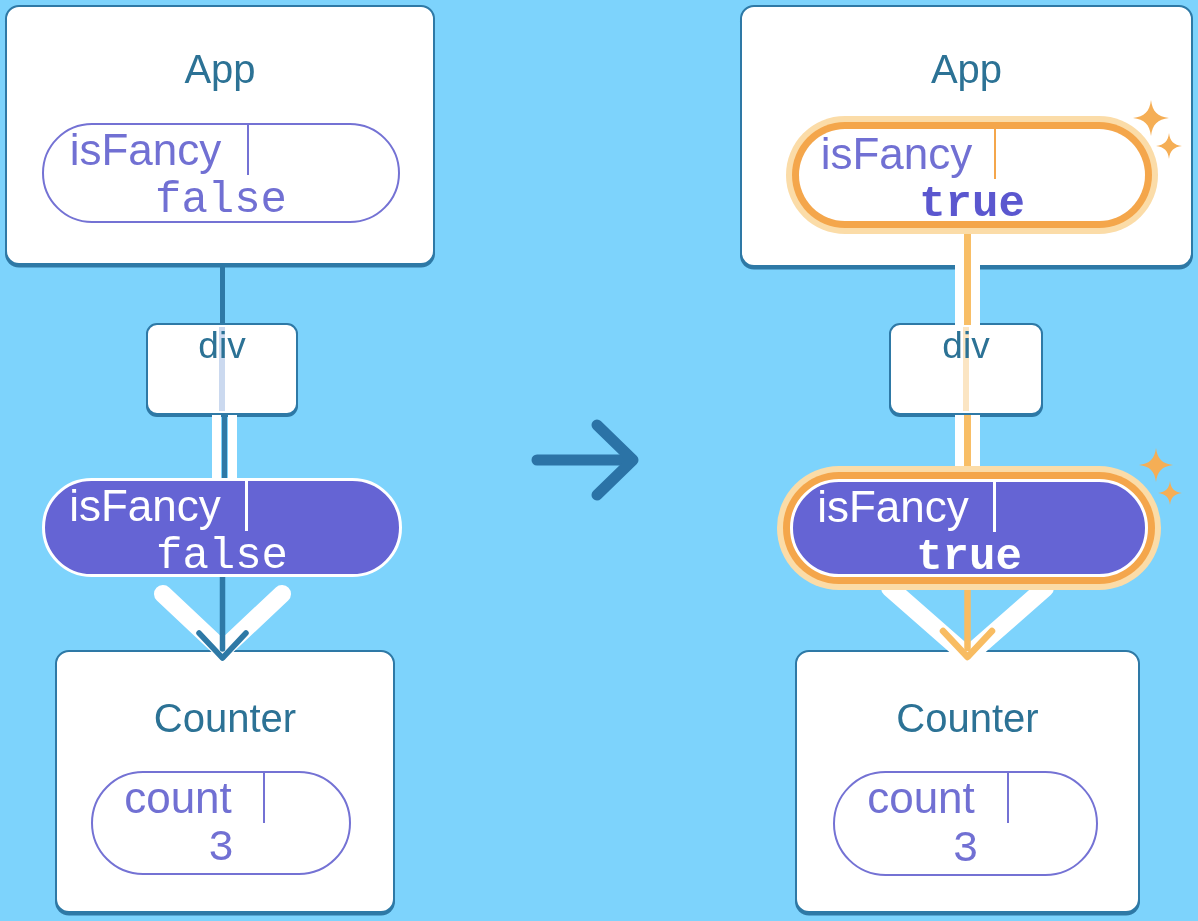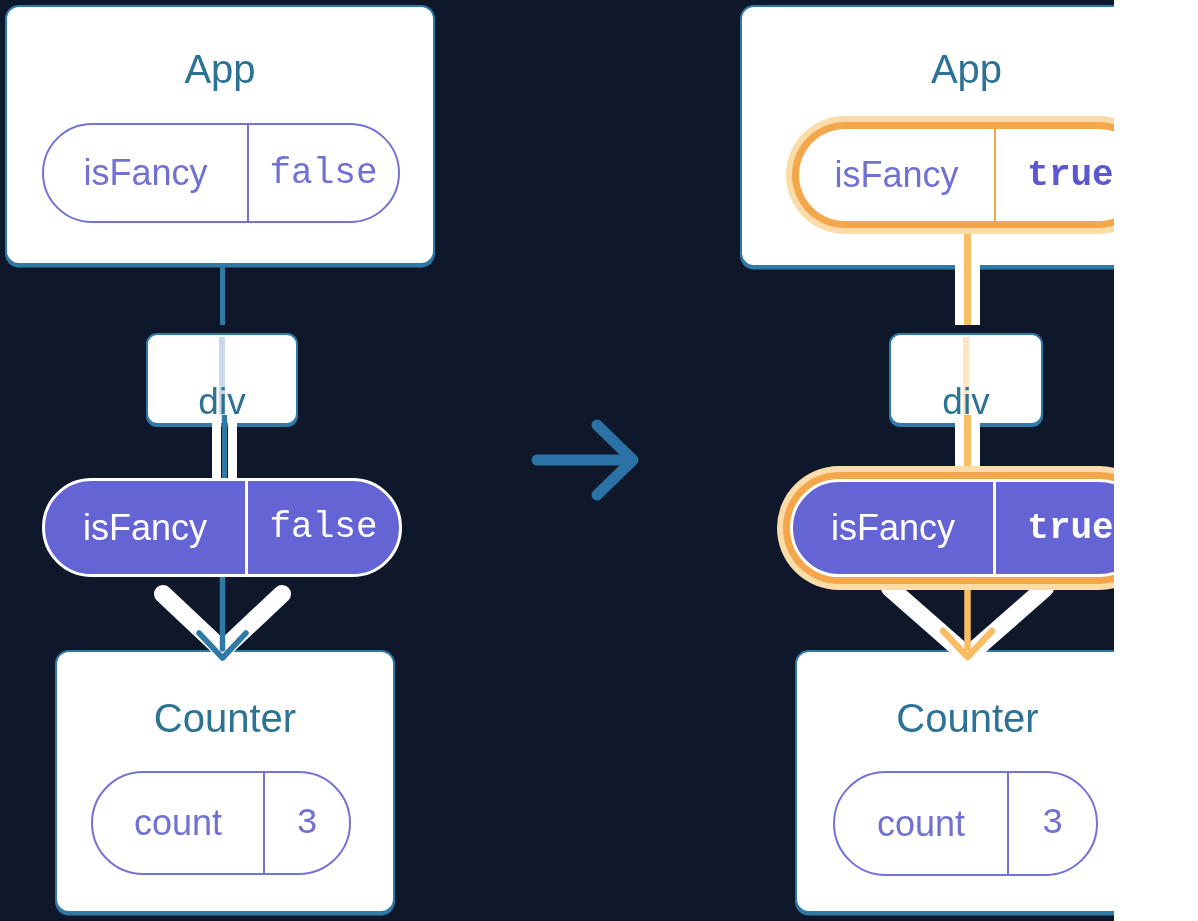--- a/index.html
+++ b/index.html
@@ -1,19 +1,19 @@
 <!DOCTYPE html>
 <html><head>
 <meta charset="utf-8">
 <style>
   html,body{margin:0;padding:0;}
   .stage{
     position:relative;
-    width:1114px;height:921px;
-    background:#0f172a;
+    width:1198px;height:921px;
+    background:#7dd3fc;
     font-family:"Liberation Sans",sans-serif;
     overflow:hidden;
   }
   
   .card{
     position:absolute;
     background:#ffffff;
     border:2.5px solid #2E79A6;
     border-radius:14px;
     box-shadow:0 2.5px 0 #2E79A6;
@@ -27,40 +27,40 @@
     color:#2C7295;
     z-index:3;
   }
   .div-node{
     position:absolute;
     background:#ffffff;
     border:2.5px solid #2E79A6;
     border-radius:11px;
     box-shadow:0 2px 0 #2E79A6;
     box-sizing:border-box;
-    display:flex;align-items:flex-end;justify-content:center;
+    display:flex;align-items:flex-start;justify-content:center;
     z-index:2;
-    margin-top:10px;
   }
   .div-label{
     position:relative;
     font-size:37px;font-weight:500;color:#2C7295;z-index:2;
   }
   .ghost-line{
     position:absolute;top:2px;bottom:2px;left:50%;
     width:6px;margin-left:-3px;z-index:1;
   }
   
   .pill{
     position:absolute;
     display:flex;
     border-radius:60px;
     box-sizing:border-box;
-    font-size:36px;
+    font-size:44px;
     z-index:6;
+    flex-direction:column;
   }
   .pill .cell{
     display:flex;align-items:center;justify-content:center;
     box-sizing:border-box;
   }
   .pill .val{flex:1;font-family:Liberation Mono, monospace;}
   .pill-outline{
     background:#fff;
     border:2.5px solid #7472D4;
     color:#7170D3;

